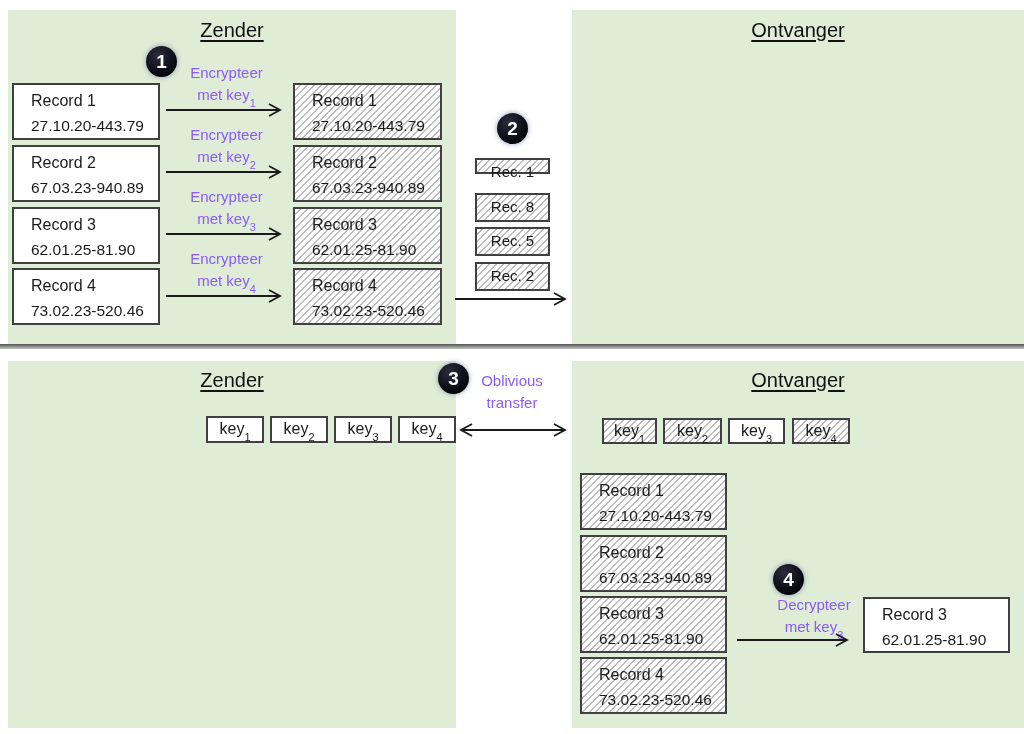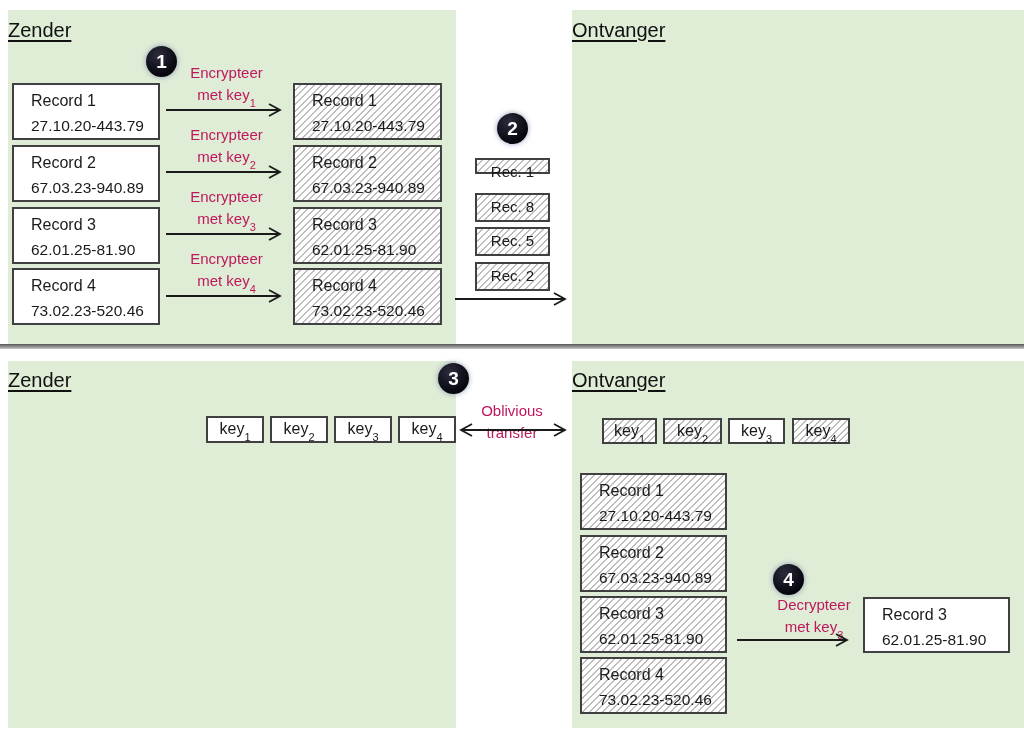--- a/index.html
+++ b/index.html
@@ -2,42 +2,42 @@
 <html><head>
 <meta charset="utf-8">
 <style>
   html,body{margin:0;padding:0;background:#ffffff;}
   .stage{
     position:relative;width:1024px;height:734px;background:#ffffff;
     font-family:"Liberation Sans", sans-serif;color:#1a1a1a;overflow:hidden;
   }
   .panel{position:absolute;background:#dfecd6;}
   .panel-title{
-    position:absolute;font-size:20px;color:#111;
+    position:absolute;text-align:center;font-size:20px;color:#111;
     text-decoration:underline;text-underline-offset:3px;
   }
   .box{
     position:absolute;background:#ffffff;border:2px solid #404040;box-sizing:border-box;
   }
   .hatch{
     background-color:#f7f7f7;
     background-image:repeating-linear-gradient(135deg,#ffffff 0px,#ffffff 3.4px,#bdbdbd 3.4px,#bdbdbd 4.8px);
   }
   .record-box{padding:3px 0 0 17px;font-size:16px;line-height:25px;}
   .record-box .val{font-size:15.5px;}
   .chip{text-align:center;font-size:15px;line-height:24px;}
   .keybox{text-align:center;font-size:16px;line-height:22px;margin-left:20px;}
   .badge{
     position:absolute;width:31px;height:31px;border-radius:50%;
     background:radial-gradient(circle at 38% 30%, #2c2c3e 0%, #05050c 72%);
     color:#ffffff;font-size:19px;font-weight:bold;
     display:flex;align-items:center;justify-content:center;
     box-shadow:0 0 4px 1px rgba(105,125,165,0.5);
   }
-  .lbl{position:absolute;text-align:center;font-size:15px;line-height:22px;color:#be185d;}
+  .lbl{position:absolute;text-align:center;font-size:15px;line-height:22px;color:#8b5cf6;}
   sub{font-size:11px;line-height:0;position:relative;top:3px;}
   .arrow{position:absolute;}
   .arrow line,.arrow polyline{stroke:#1a1a1a;stroke-width:1.8;fill:none;}
   .divider{position:absolute;left:0;width:1024px;}
 </style>
 </head>
 <body>
 
 <div class="stage">
 
@@ -135,21 +135,21 @@
 
   <div class="panel-title" style="left:8px;top:369px;width:448px">Zender</div>
   <div class="panel-title" style="left:572px;top:369px;width:452px">Ontvanger</div>
 
   <div class="box keybox" style="left:186px;top:416px;width:58px;height:27px"><span>key</span><sub>1</sub></div>
   <div class="box keybox" style="left:250px;top:416px;width:58px;height:27px"><span>key</span><sub>2</sub></div>
   <div class="box keybox" style="left:314px;top:416px;width:58px;height:27px"><span>key</span><sub>3</sub></div>
   <div class="box keybox" style="left:378px;top:416px;width:58px;height:27px"><span>key</span><sub>4</sub></div>
 
   <div class="badge" style="left:438px;top:363px">3</div>
-  <div class="lbl" style="left:458px;top:400px;width:108px">
+  <div class="lbl" style="left:458px;top:370px;width:108px">
     <div>Oblivious</div>
     <div>transfer</div>
   </div>
   <svg class="arrow" style="left:455px;top:422px" width="116" height="16">
     <line x1="6" y1="8" x2="110" y2="8"></line>
     <polyline points="17,2 6,8 17,14"></polyline>
     <polyline points="99,2 110,8 99,14"></polyline>
   </svg>
 
   <div class="box keybox hatch" style="left:582px;top:418px;width:55px;height:26px"><span>key</span><sub>1</sub></div>

